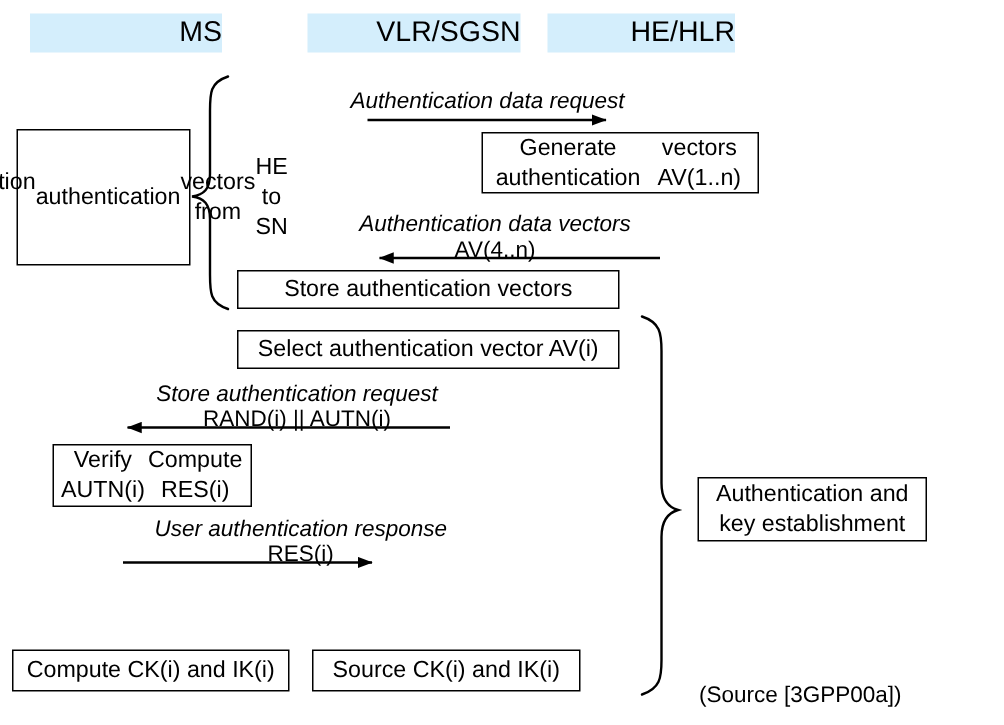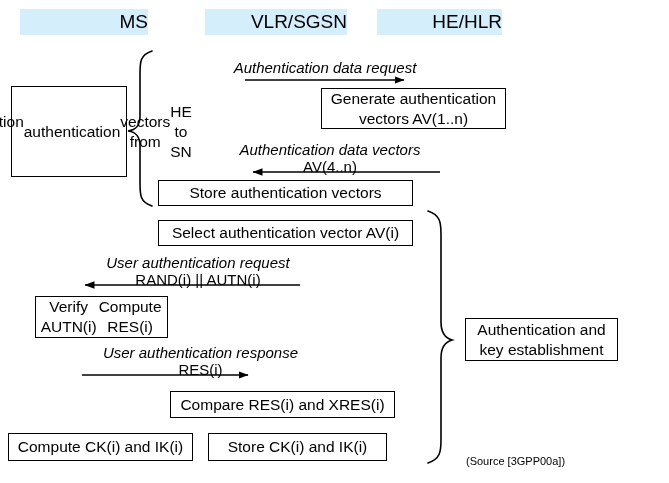--- a/index.html
+++ b/index.html
@@ -62,107 +62,104 @@
   #overlay {
     position: absolute;
     left: 0; top: 0;
     width: 669px;
     height: 483px;
     pointer-events: none;
   }
 
   
   .source-note {
-    font-size: 11px;
+    font-size: 15px;
     white-space: nowrap;
     color: #000;
   }
 </style>
 </head>
 <body>
 
 <div id="diagram">
 
   <div class="abs col-header" style="left:20px; top:9px; width:128px;">
     <span>MS</span>
   </div>
 
   <div class="abs col-header" style="left:205px; top:9px; width:142px;">
     <span>VLR/SGSN</span>
   </div>
 
-  <div class="abs col-header" style="left:365px; top:9px; width:125px;margin-left:12px;">
+  <div class="abs col-header" style="left:365px; top:9px; width:125px;">
     <span>HE/HLR</span>
   </div>
 
   <div class="abs box" style="left:11px; top:86px; width:116px; height:91px; flex-direction:row;">
     <span>Distribution of</span>
     <span>authentication</span>
     <span>vectors from</span>
     <span>HE to SN</span>
   </div>
 
   <div class="abs msg-label msg-italic" style="left:230px; top:59px; width:190px;">
     <span>Authentication data request</span>
   </div>
 
   <div class="abs box" style="left:465px; top:318px; width:153px; height:43px; flex-direction:column;">
     <span>Authentication and</span>
     <span>key establishment</span>
   </div>
 
-  <div class="abs box" style="left:321px; top:88px; width:185px; height:41px; flex-direction:column;">
+  <div class="abs box" style="left:321px; top:88px; width:185px; height:41px; flex-direction:row;">
     <span>Generate authentication</span>
     <span>vectors AV(1..n)</span>
   </div>
 
   <div class="abs msg-label msg-italic" style="left:220px; top:141px; width:220px;">
     <span>Authentication data vectors</span>
   </div>
   <div class="abs msg-label msg-plain" style="left:220px; top:158px; width:220px;">
     <span>AV(4..n)</span>
   </div>
 
   <div class="abs box" style="left:158px; top:180px; width:255px; height:26px;">
     <span>Store authentication vectors</span>
   </div>
 
   <div class="abs box" style="left:158px; top:220px; width:255px; height:26px;">
     <span>Select authentication vector AV(i)</span>
   </div>
 
   <div class="abs msg-label msg-italic" style="left:88px; top:254px; width:220px;">
-    <span>User authentication request</span>
+    <span>Store authentication request</span>
   </div>
   <div class="abs msg-label msg-plain" style="left:88px; top:271px; width:220px;">
     <span>RAND(i) || AUTN(i)</span>
   </div>
 
   <div class="abs box" style="left:35px; top:296px; width:133px; height:42px; flex-direction:row;">
     <span>Verify AUTN(i)</span>
     <span>Compute RES(i)</span>
   </div>
 
   <div class="abs msg-label msg-italic" style="left:88px; top:344px; width:225px;">
     <span>User authentication response</span>
   </div>
   <div class="abs msg-label msg-plain" style="left:88px; top:361px; width:225px;">
     <span>RES(i)</span>
   </div>
 
-  <div class="abs box" style="left:170px; top:391px; width:225px; height:27px;">
-    <span>Compare RES(i) and XRES(i)</span>
-  </div>
 
   <div class="abs box" style="left:8px; top:433px; width:185px; height:28px;">
     <span>Compute CK(i) and IK(i)</span>
   </div>
 
   <div class="abs box" style="left:208px; top:433px; width:179px; height:28px;">
-    <span>Store CK(i) and IK(i)</span>
+    <span>Source CK(i) and IK(i)</span>
   </div>
 
   <div class="abs source-note" style="left:466px; top:455px;">
     <span>(Source [3GPP00a])</span>
   </div>
 
   <svg id="overlay" viewBox="0 0 669 483">
     <defs>
       <marker id="arrowR" markerWidth="10" markerHeight="8" refX="9.5" refY="4" orient="auto" markerUnits="userSpaceOnUse">
         <path d="M0,0.2 L10,4 L0,7.8 z" fill="#000"></path>

